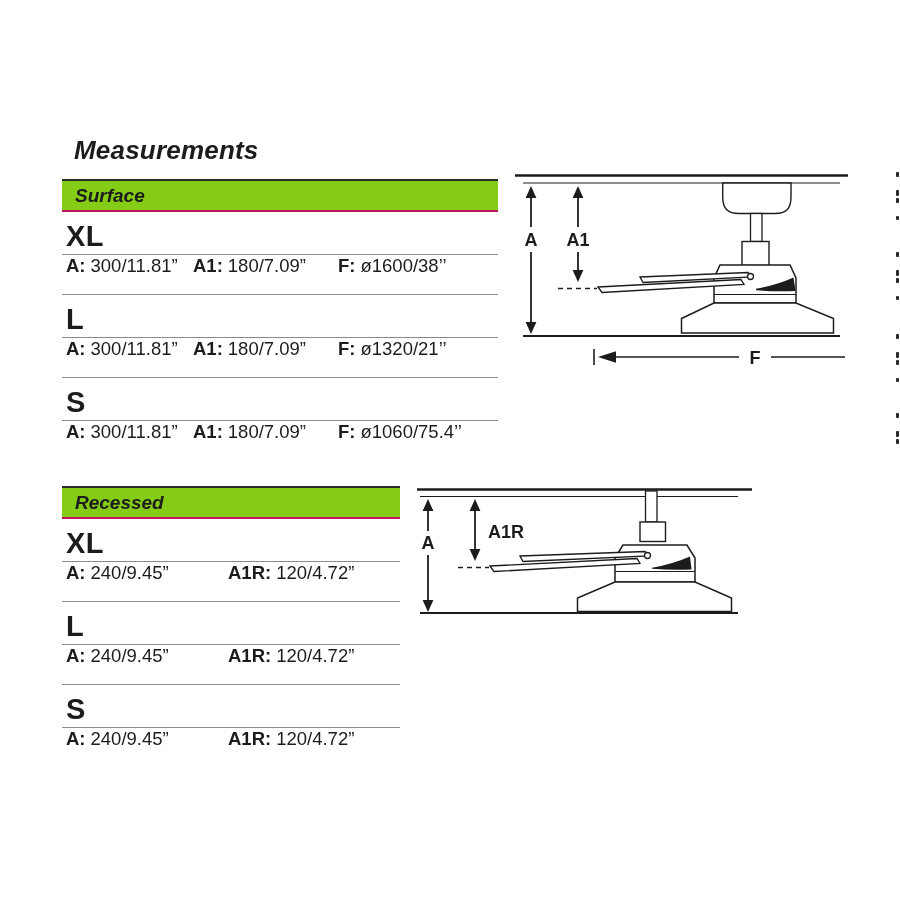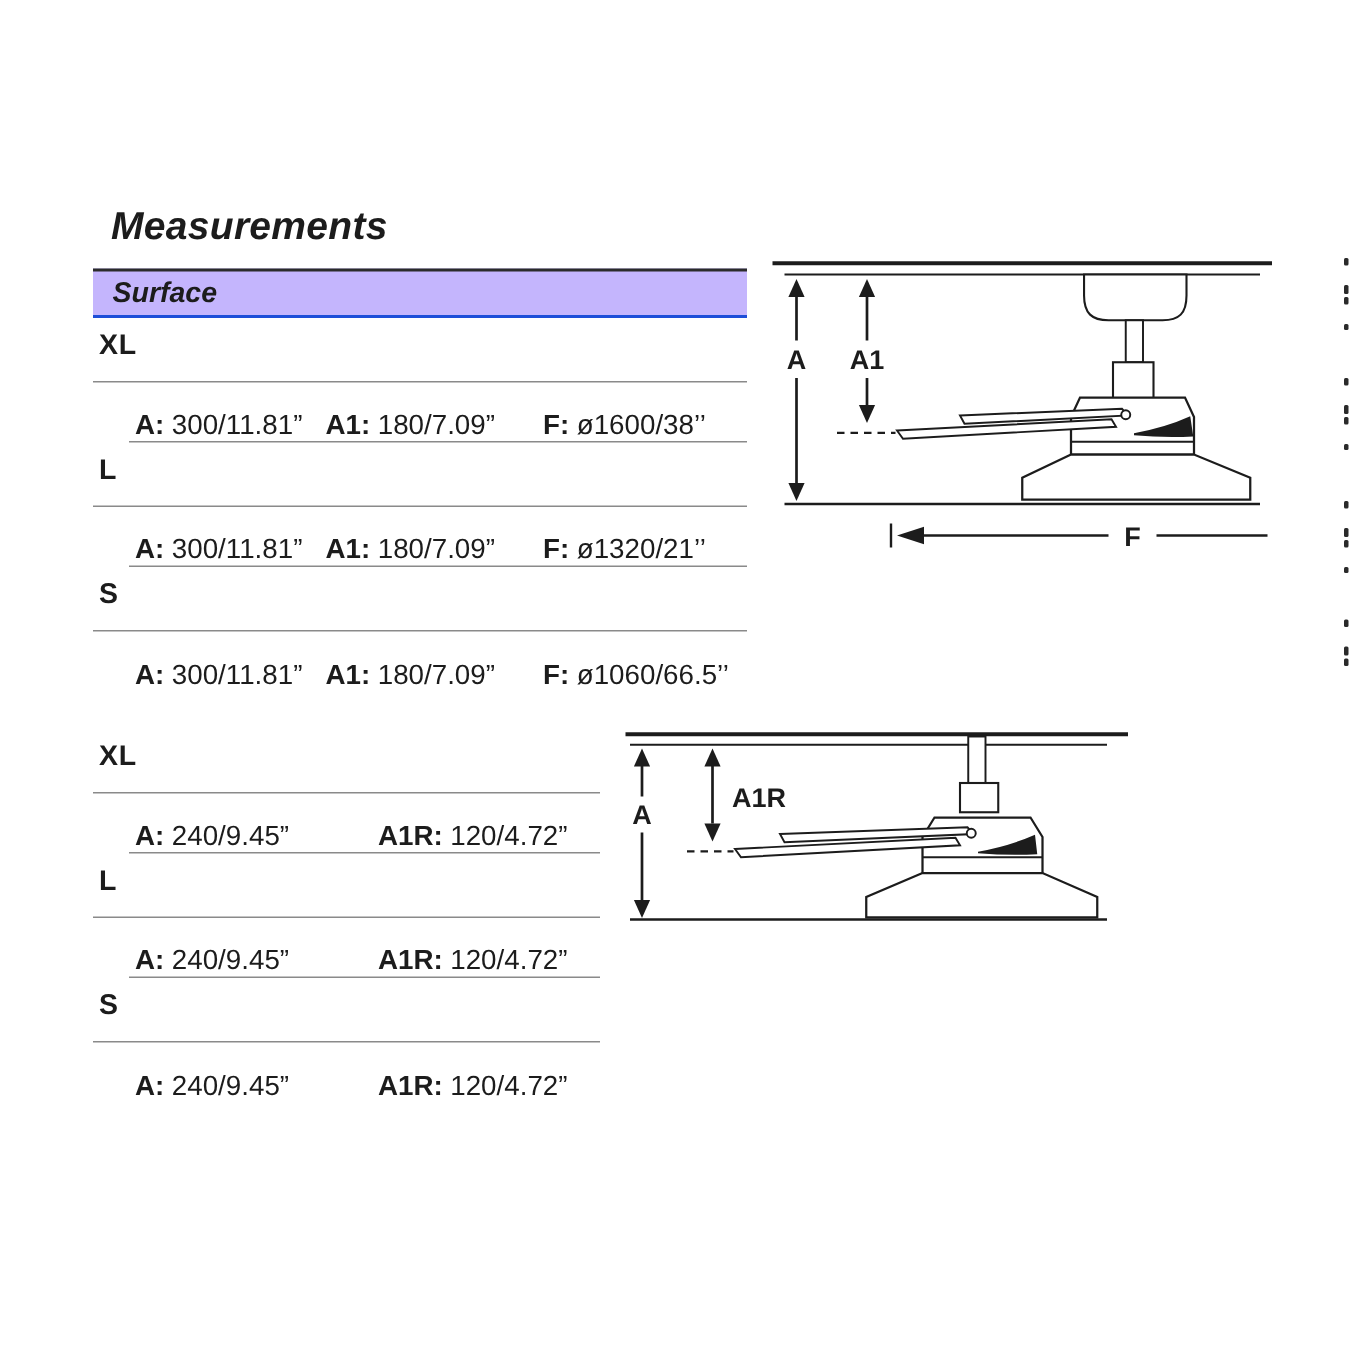--- a/index.html
+++ b/index.html
@@ -2,28 +2,28 @@
 <html><head>
 <meta charset="utf-8">
 <style>
   html,body{margin:0;padding:0;background:#fff;}
   .page{position:relative;width:900px;height:900px;background:#ffffff;overflow:hidden;
         font-family:"Liberation Sans","DejaVu Sans",sans-serif;color:#1c1c1c;}
   .page-title{position:absolute;left:74px;top:135px;margin:0;
         font-size:26px;font-weight:bold;font-style:italic;letter-spacing:.2px;}
   
   .spec-table{position:absolute;box-sizing:border-box;}
-  .tbl-header{box-sizing:border-box;height:33px;background:#c4b5fd;
-        border-top:2px solid #2b2b2b;border-bottom:2px solid #1d4ed8;
+  .tbl-header{box-sizing:border-box;height:33px;background:#84cc16;
+        border-top:2px solid #2b2b2b;border-bottom:2px solid #be185d;
         padding-left:13px;display:flex;align-items:center;
         font-size:19px;font-weight:bold;font-style:italic;}
   .size-row{box-sizing:border-box;height:43px;border-bottom:1px solid #8a8a8a;
-        padding:8px 0 0 4px;font-size:19px;font-weight:bold;letter-spacing:.5px;}
+        padding:8px 0 0 4px;font-size:29px;font-weight:bold;letter-spacing:.5px;}
   .value-row{box-sizing:border-box;height:40px;border-bottom:1px solid #8a8a8a;
-        display:flex;align-items:flex-end;padding-left:4px;font-size:18.5px;margin-left:24px;}
+        display:flex;align-items:flex-start;padding-left:4px;font-size:18.5px;}
   .value-row.last{border-bottom:none;}
   .spec{display:inline-block;white-space:nowrap;}
   .spec .lbl{font-weight:bold;margin-right:5px;}
   .w-s1{width:127px;} .w-s2{width:145px;}
   .w-r1{width:162px;}
   
   .diagram{position:absolute;}
   .diagram svg{display:block;}
   .dline{stroke:#1c1c1c;fill:none;}
   .dfill{fill:#1c1c1c;stroke:none;}
@@ -56,21 +56,21 @@
     <div class="value-row">
       <span class="spec w-s1"><span class="lbl">A:</span><span class="val">300/11.81”</span></span>
       <span class="spec w-s2"><span class="lbl">A1:</span><span class="val">180/7.09”</span></span>
       <span class="spec"><span class="lbl">F:</span><span class="val">ø1320/21’’</span></span>
     </div>
 
     <div class="size-row">S</div>
     <div class="value-row last">
       <span class="spec w-s1"><span class="lbl">A:</span><span class="val">300/11.81”</span></span>
       <span class="spec w-s2"><span class="lbl">A1:</span><span class="val">180/7.09”</span></span>
-      <span class="spec"><span class="lbl">F:</span><span class="val">ø1060/66.5’’</span></span>
+      <span class="spec"><span class="lbl">F:</span><span class="val">ø1060/75.4’’</span></span>
     </div>
   </section>
 
   <div class="diagram" style="left:505px;top:165px;">
     <svg width="395" height="205" viewBox="505 165 395 205">
       <line class="dline" x1="515" y1="175.5" x2="848" y2="175.5" stroke-width="2.6"></line>
       <line class="dline" x1="523" y1="183" x2="840" y2="183" stroke-width="1.2"></line>
       <line class="dline" x1="523" y1="336" x2="840" y2="336" stroke-width="1.8"></line>
 
       <g>
@@ -106,20 +106,23 @@
         <line class="dline" x1="594" y1="349" x2="594" y2="365" stroke-width="1.6"></line>
         <polygon class="dfill" points="598,357 616,351.2 616,362.8"></polygon>
         <line class="dline" x1="615" y1="357" x2="739" y2="357" stroke-width="1.6"></line>
         <line class="dline" x1="771" y1="357" x2="845" y2="357" stroke-width="1.6"></line>
       </g>
       <text class="dimtext" x="755" y="364" text-anchor="middle">F</text>
     </svg>
   </div>
 
   <section class="spec-table" style="left:62px;top:486px;width:338px;">
+    <div class="tbl-header">
+      <span>Recessed</span>
+    </div>
 
     <div class="size-row">XL</div>
     <div class="value-row">
       <span class="spec w-r1"><span class="lbl">A:</span><span class="val">240/9.45”</span></span>
       <span class="spec"><span class="lbl">A1R:</span><span class="val">120/4.72”</span></span>
     </div>
 
     <div class="size-row">L</div>
     <div class="value-row">
       <span class="spec w-r1"><span class="lbl">A:</span><span class="val">240/9.45”</span></span>

